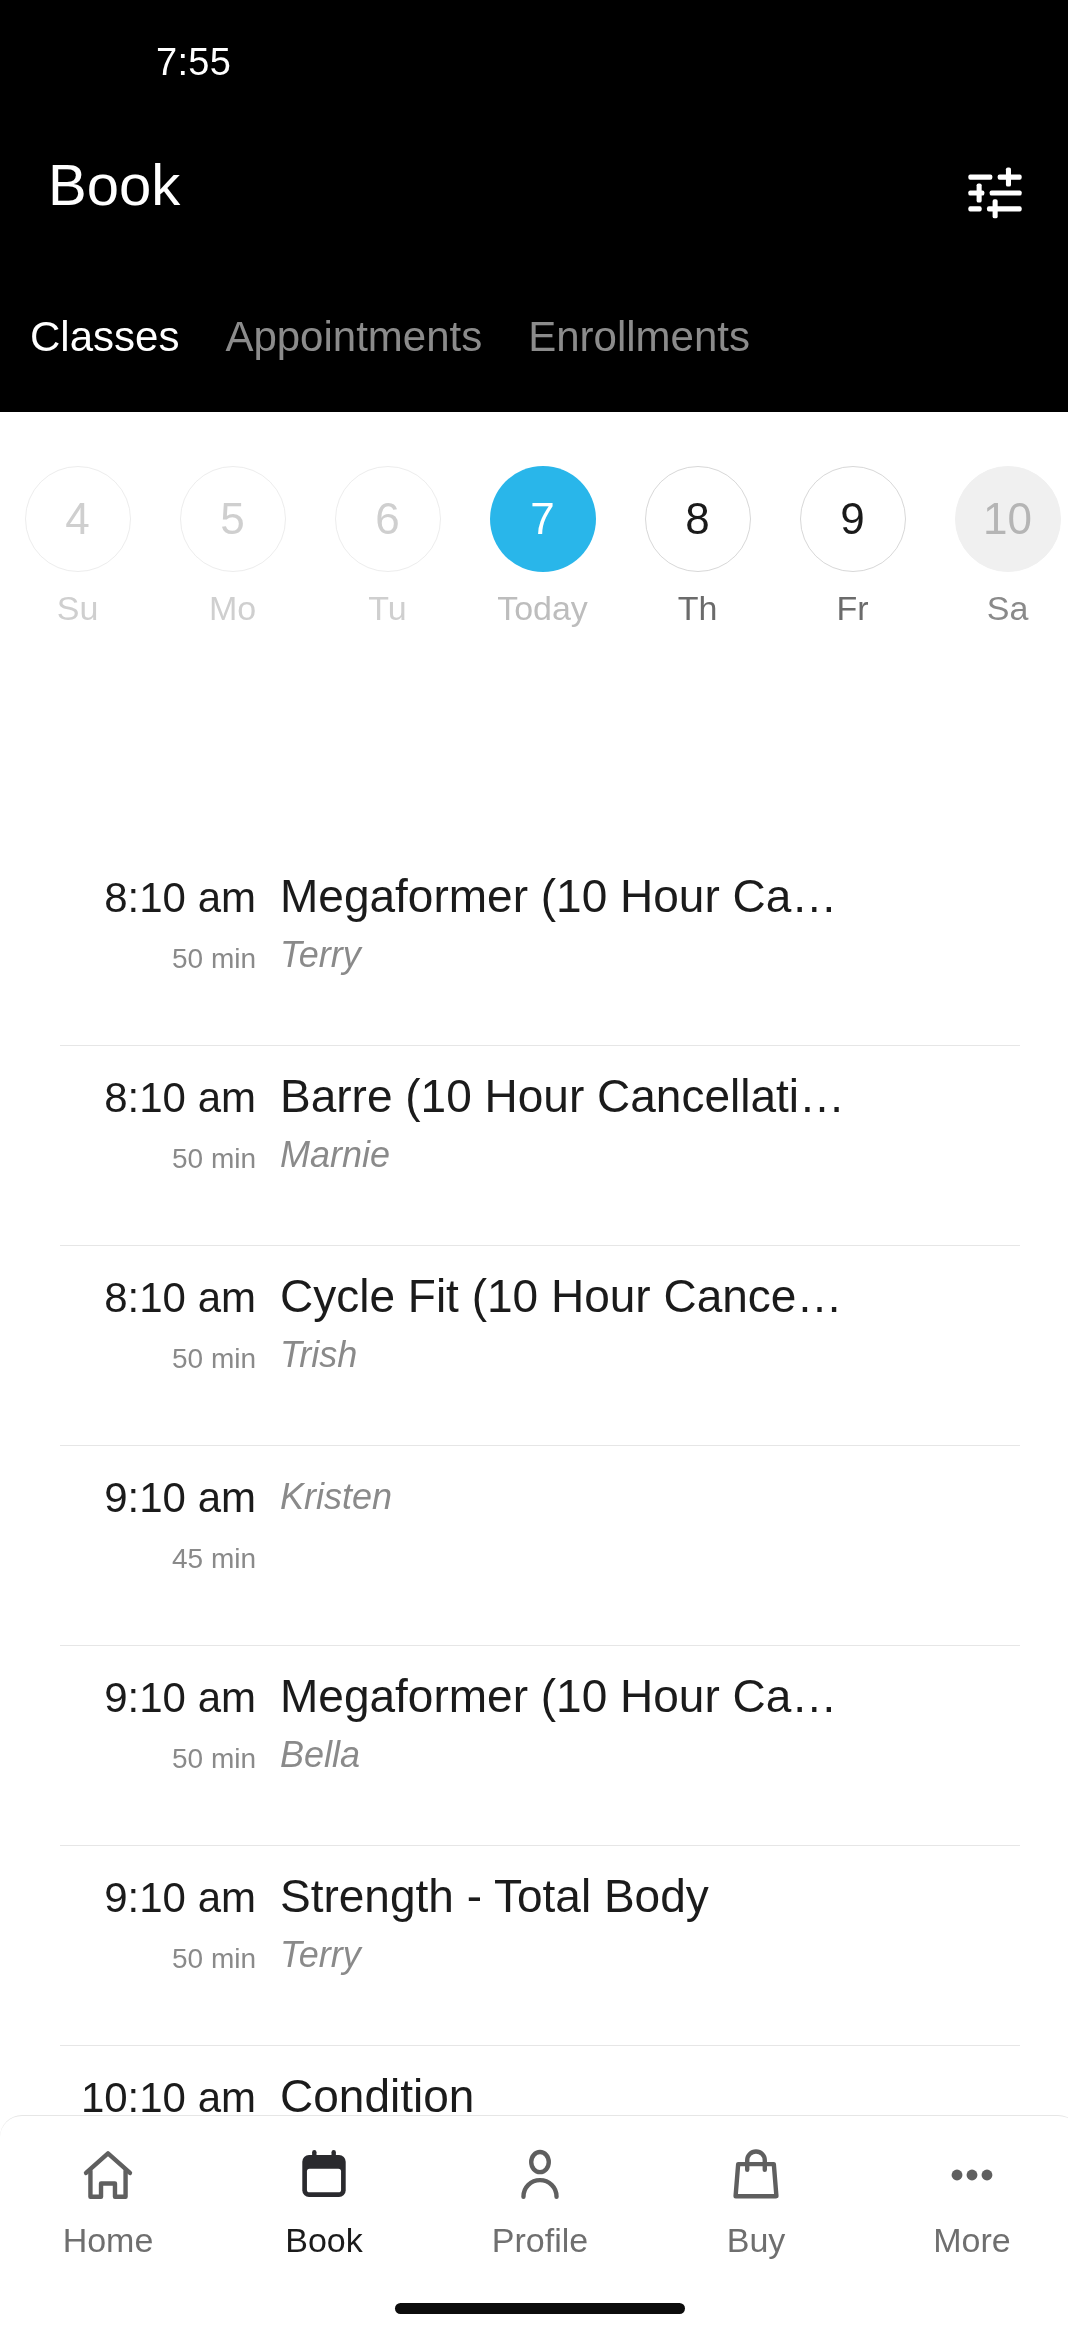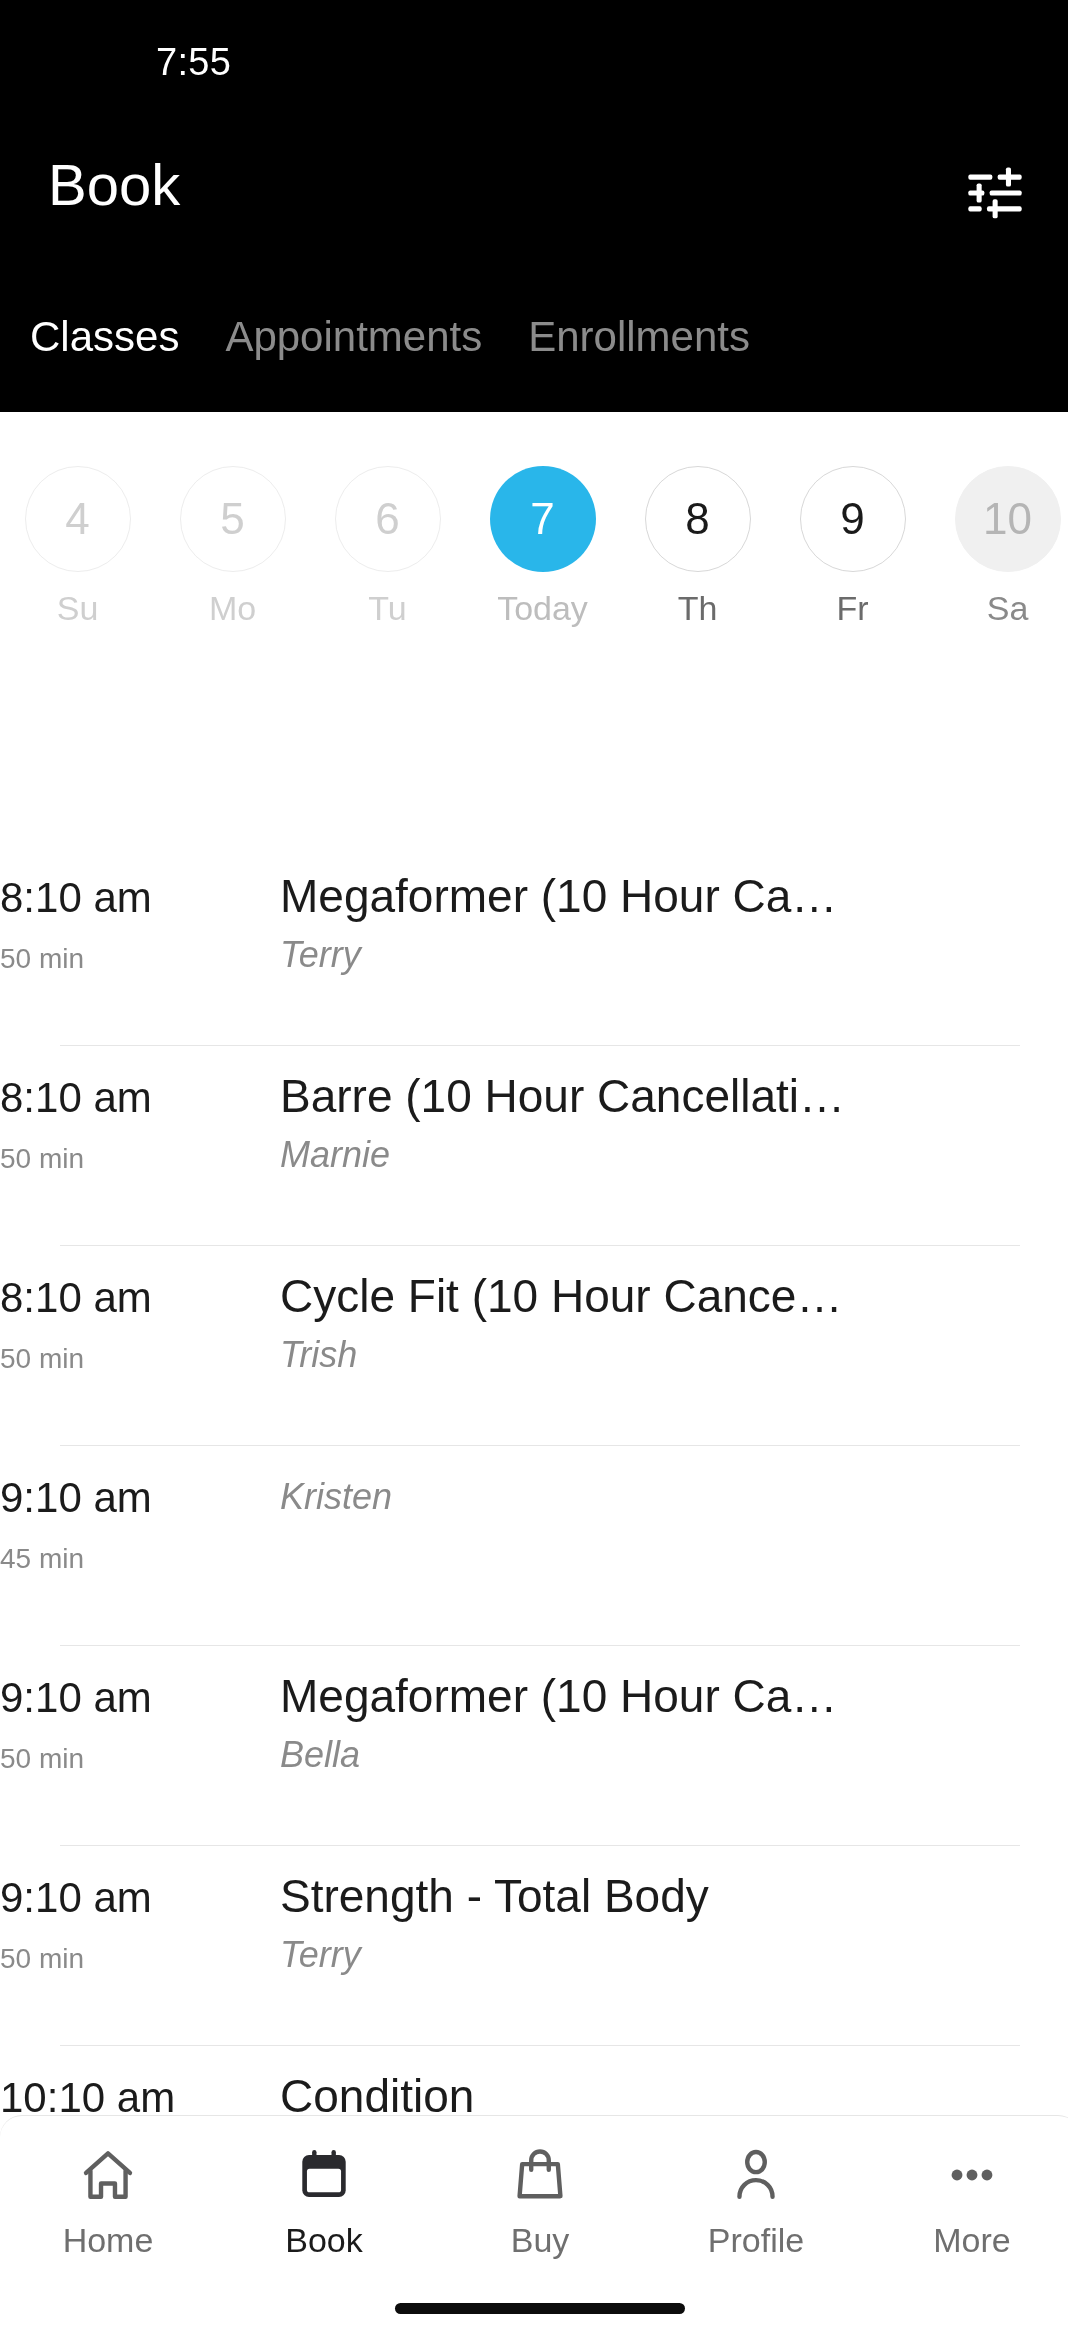--- a/index.html
+++ b/index.html
@@ -91,21 +91,21 @@
   }
   .class-row {
     position:relative; display:flex; height:200px; cursor:pointer;
   }
   .class-row + .class-row::before {
     content:""; position:absolute; top:0; left:60px; right:60px;
     height:1px; background:#e6e6e6;
   }
   .row-time {
     width:280px; flex:none; padding-top:28px; padding-right:24px;
-    display:flex; flex-direction:column; align-items:flex-start;
+    display:flex; flex-direction:column; align-items:flex-end;
   }
   .row-time .t {
     font-size:42px; line-height:50px; color:#1b1b1b;
   }
   .row-time .d {
     margin-top:16px; font-size:28px; line-height:40px; color:#8a8a8a;
   }
   .row-body {
     flex:1; min-width:0; padding-top:22px; padding-right:20px;
   }
@@ -317,36 +317,36 @@
           <rect x="5.4" y="9.6" width="13.2" height="9.1" rx="1" fill="#ffffff"></rect>
           <rect x="7.4" y="2.3" width="1.7" height="3.2" rx="0.85" fill="#2a2a2e"></rect>
           <rect x="14.9" y="2.3" width="1.7" height="3.2" rx="0.85" fill="#2a2a2e"></rect>
         </svg>
       </span>
       <span class="nav-label">Book</span>
     </div>
 
     <div class="nav-item">
       <span class="nav-ico">
+        <svg viewBox="0 0 24 24" width="62" height="62" fill="none" stroke="#5f5f5f" stroke-width="1.7" stroke-linecap="round">
+          <ellipse cx="12" cy="7.0" rx="3.4" ry="3.9"></ellipse>
+          <path d="M5.6 20.4c0-3.7 2.9-6.4 6.4-6.4s6.4 2.7 6.4 6.4"></path>
+        </svg>
+      </span>
+      <span class="nav-label">Profile</span>
+    </div>
+
+    <div class="nav-item">
+      <span class="nav-ico">
         <svg viewBox="0 0 24 24" width="62" height="62" fill="none" stroke="#5f5f5f" stroke-width="1.7" stroke-linecap="round" stroke-linejoin="round">
           <path d="M5.1 7.8h13.8l1.0 12.4H4.1z"></path>
           <path d="M8.6 10.0V6.3a3.4 3.4 0 0 1 6.8 0v3.7"></path>
         </svg>
       </span>
       <span class="nav-label">Buy</span>
-    </div>
-
-    <div class="nav-item">
-      <span class="nav-ico">
-        <svg viewBox="0 0 24 24" width="62" height="62" fill="none" stroke="#5f5f5f" stroke-width="1.7" stroke-linecap="round">
-          <ellipse cx="12" cy="7.0" rx="3.4" ry="3.9"></ellipse>
-          <path d="M5.6 20.4c0-3.7 2.9-6.4 6.4-6.4s6.4 2.7 6.4 6.4"></path>
-        </svg>
-      </span>
-      <span class="nav-label">Profile</span>
     </div>
 
     <div class="nav-item">
       <span class="nav-ico">
         <svg viewBox="0 0 24 24" width="62" height="62" fill="#5f5f5f">
           <circle cx="6.2" cy="12" r="2.1"></circle>
           <circle cx="12" cy="12" r="2.1"></circle>
           <circle cx="17.8" cy="12" r="2.1"></circle>
         </svg>
       </span>

